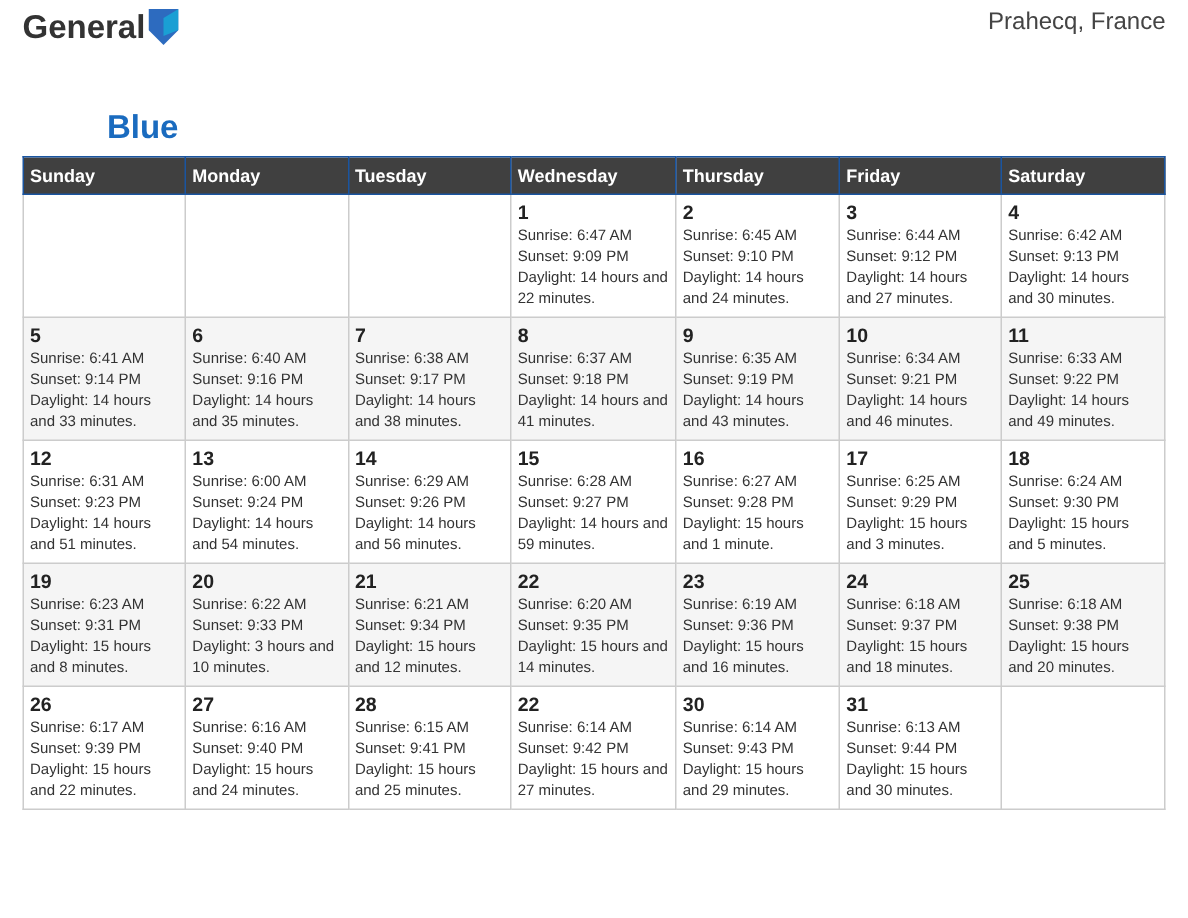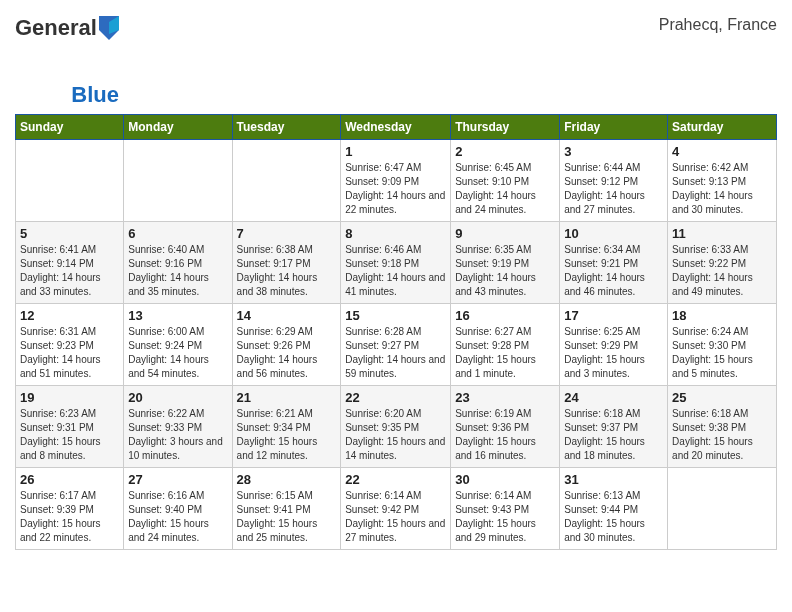--- a/index.html
+++ b/index.html
@@ -6,21 +6,21 @@
     body {
       width: 792px;
       height: 612px;
       font-family: Arial, sans-serif;
       background: #fff;
       overflow: hidden;
     }
     .page {
       width: 792px;
       height: 499px;
-      padding: 16px 15px;
+      padding: 6px 15px;
     }
     .header {
       display: flex;
       justify-content: space-between;
       align-items: flex-start;
       margin-bottom: 8px;
     }
     .logo {
       display: flex;
       align-items: center;
@@ -48,21 +48,21 @@
     .location-title {
       font-size: 16px;
       color: #444;
     }
     .calendar {
       width: 100%;
       border-collapse: collapse;
       font-size: 10.5px;
     }
     .calendar thead tr th {
-      background: #4d7c0f;
+      background: #404040;
       color: #fff;
       padding: 5px 4px;
       text-align: left;
       font-size: 12px;
       font-weight: bold;
       border: 1px solid #1a55a0;
     }
     .calendar tbody tr td {
       border: 1px solid #ccc;
       vertical-align: top;
@@ -184,21 +184,21 @@
             <div class="day-number">7</div>
             <div class="day-info">
               <div>Sunrise: 6:38 AM</div>
               <div>Sunset: 9:17 PM</div>
               <div>Daylight: 14 hours and 38 minutes.</div>
             </div>
           </td>
           <td>
             <div class="day-number">8</div>
             <div class="day-info">
-              <div>Sunrise: 6:46 AM</div>
+              <div>Sunrise: 6:37 AM</div>
               <div>Sunset: 9:18 PM</div>
               <div>Daylight: 14 hours and 41 minutes.</div>
             </div>
           </td>
           <td>
             <div class="day-number">9</div>
             <div class="day-info">
               <div>Sunrise: 6:35 AM</div>
               <div>Sunset: 9:19 PM</div>
               <div>Daylight: 14 hours and 43 minutes.</div>

